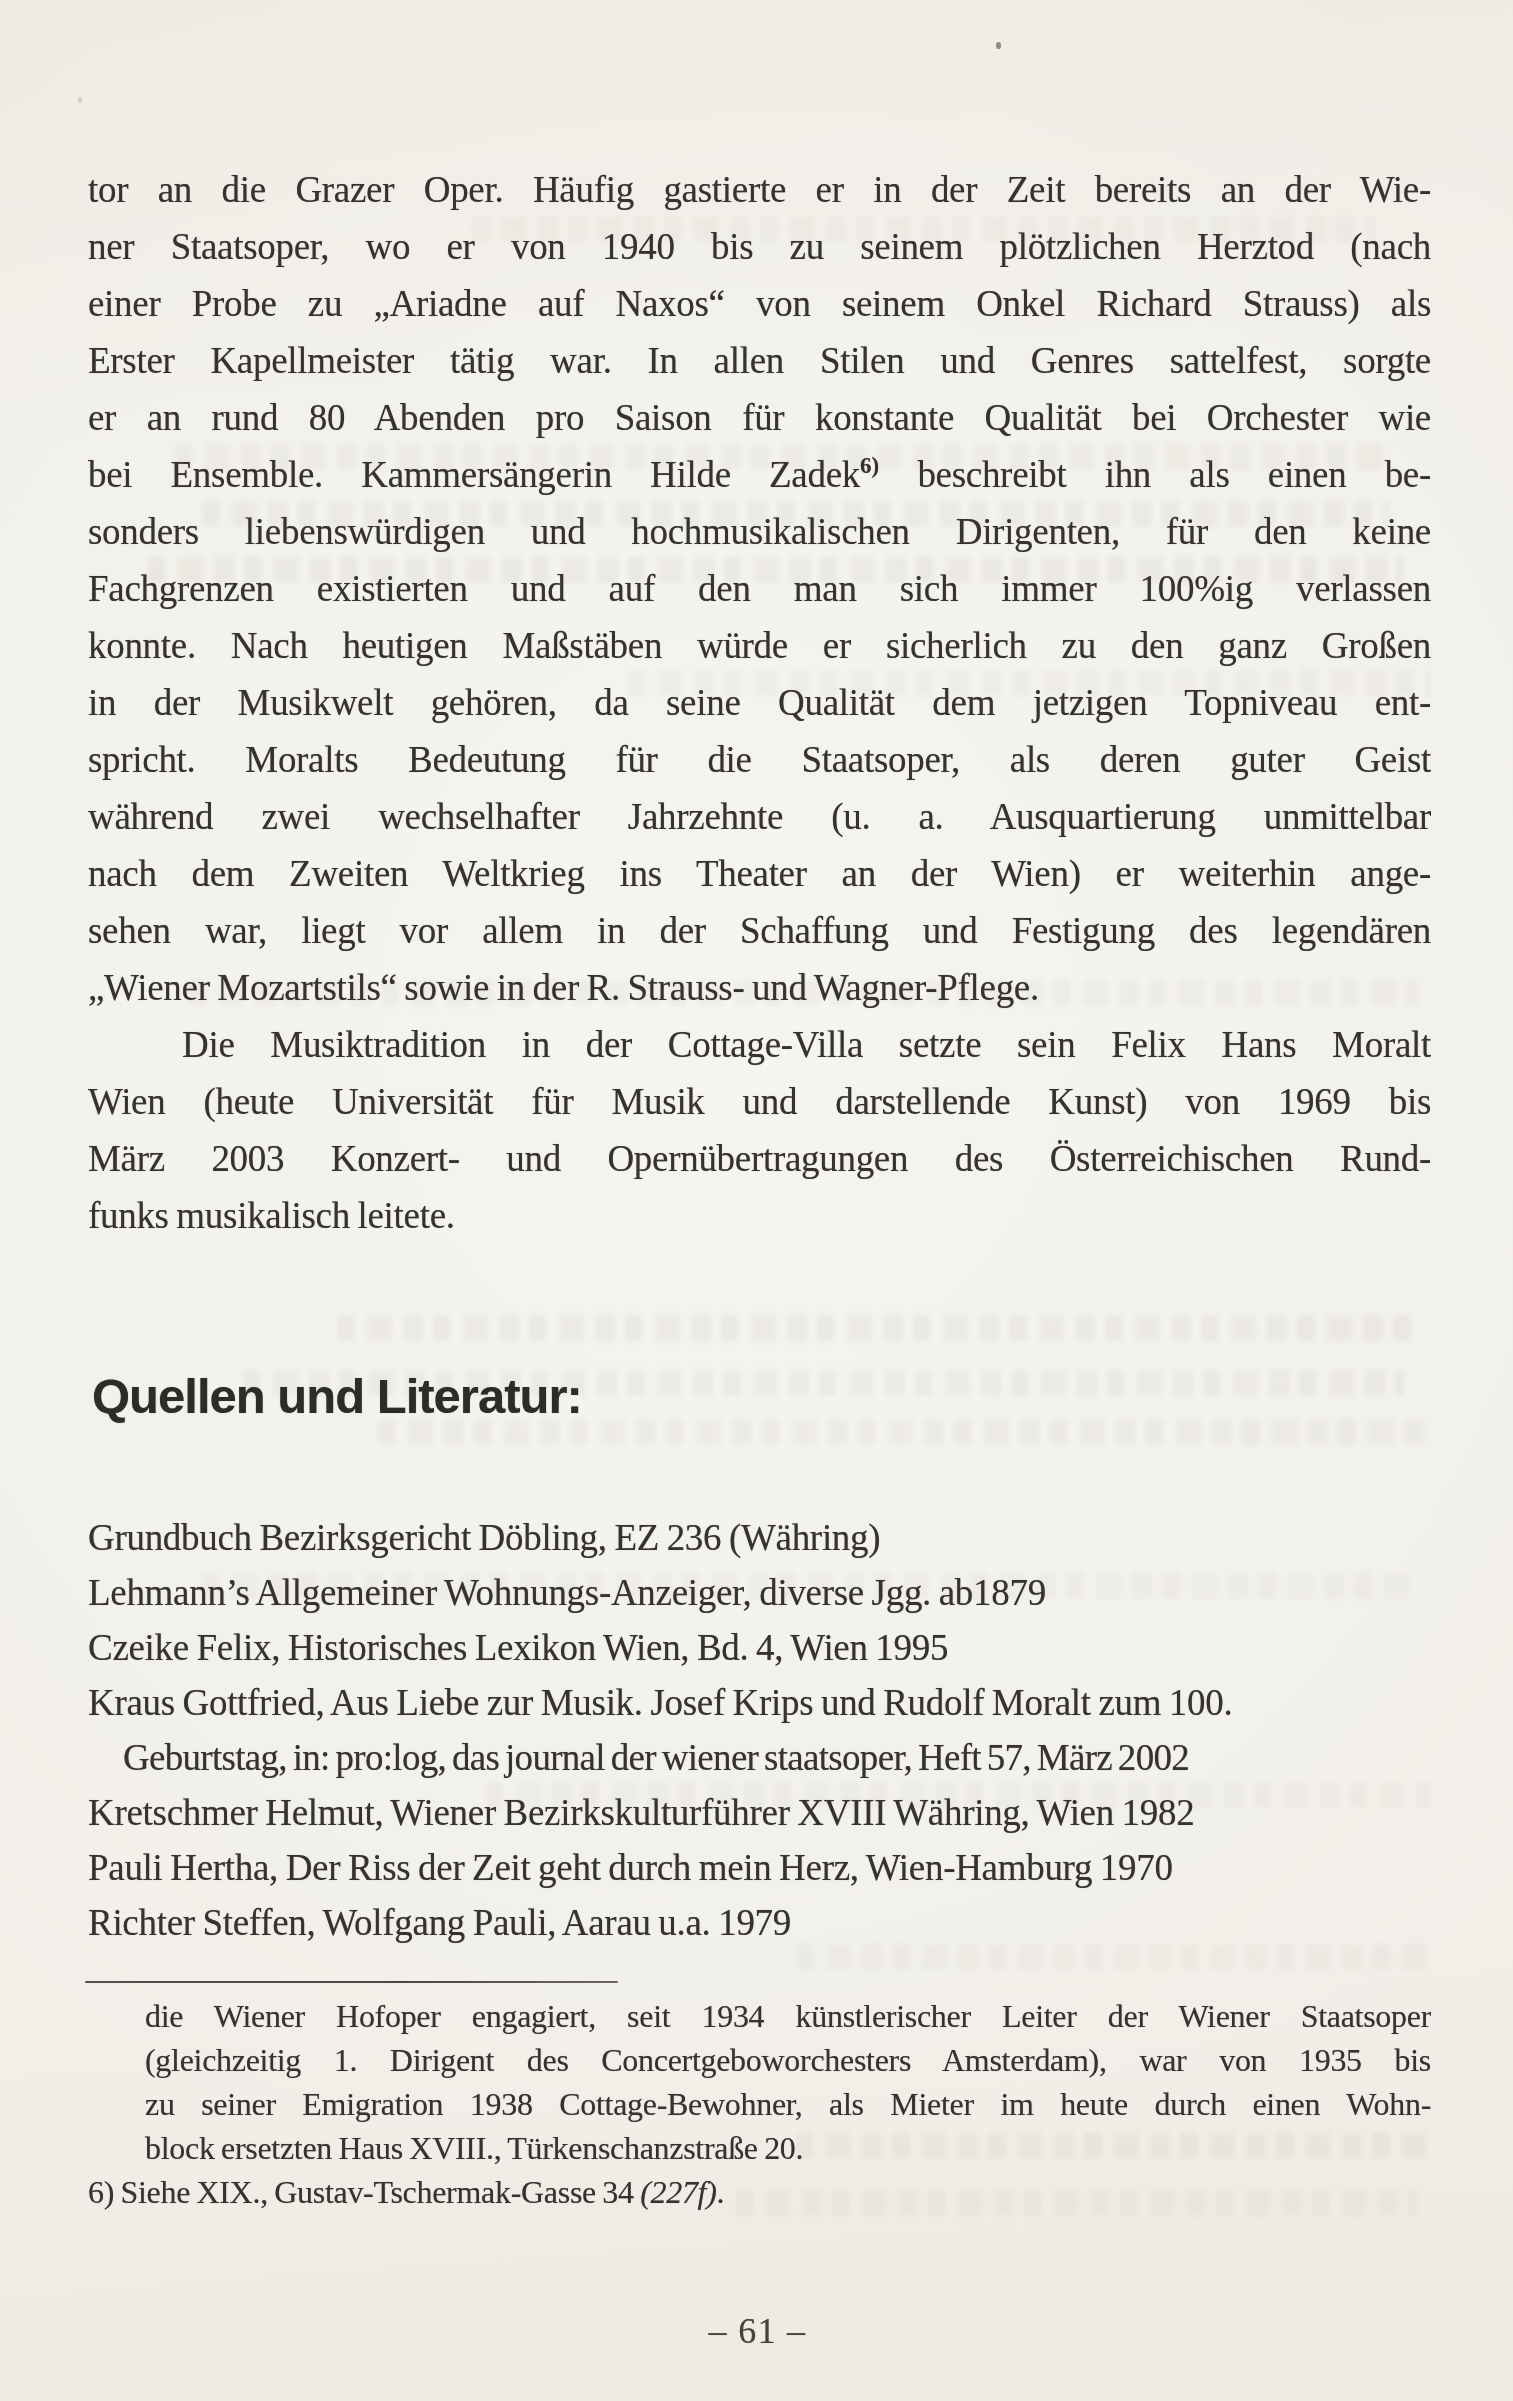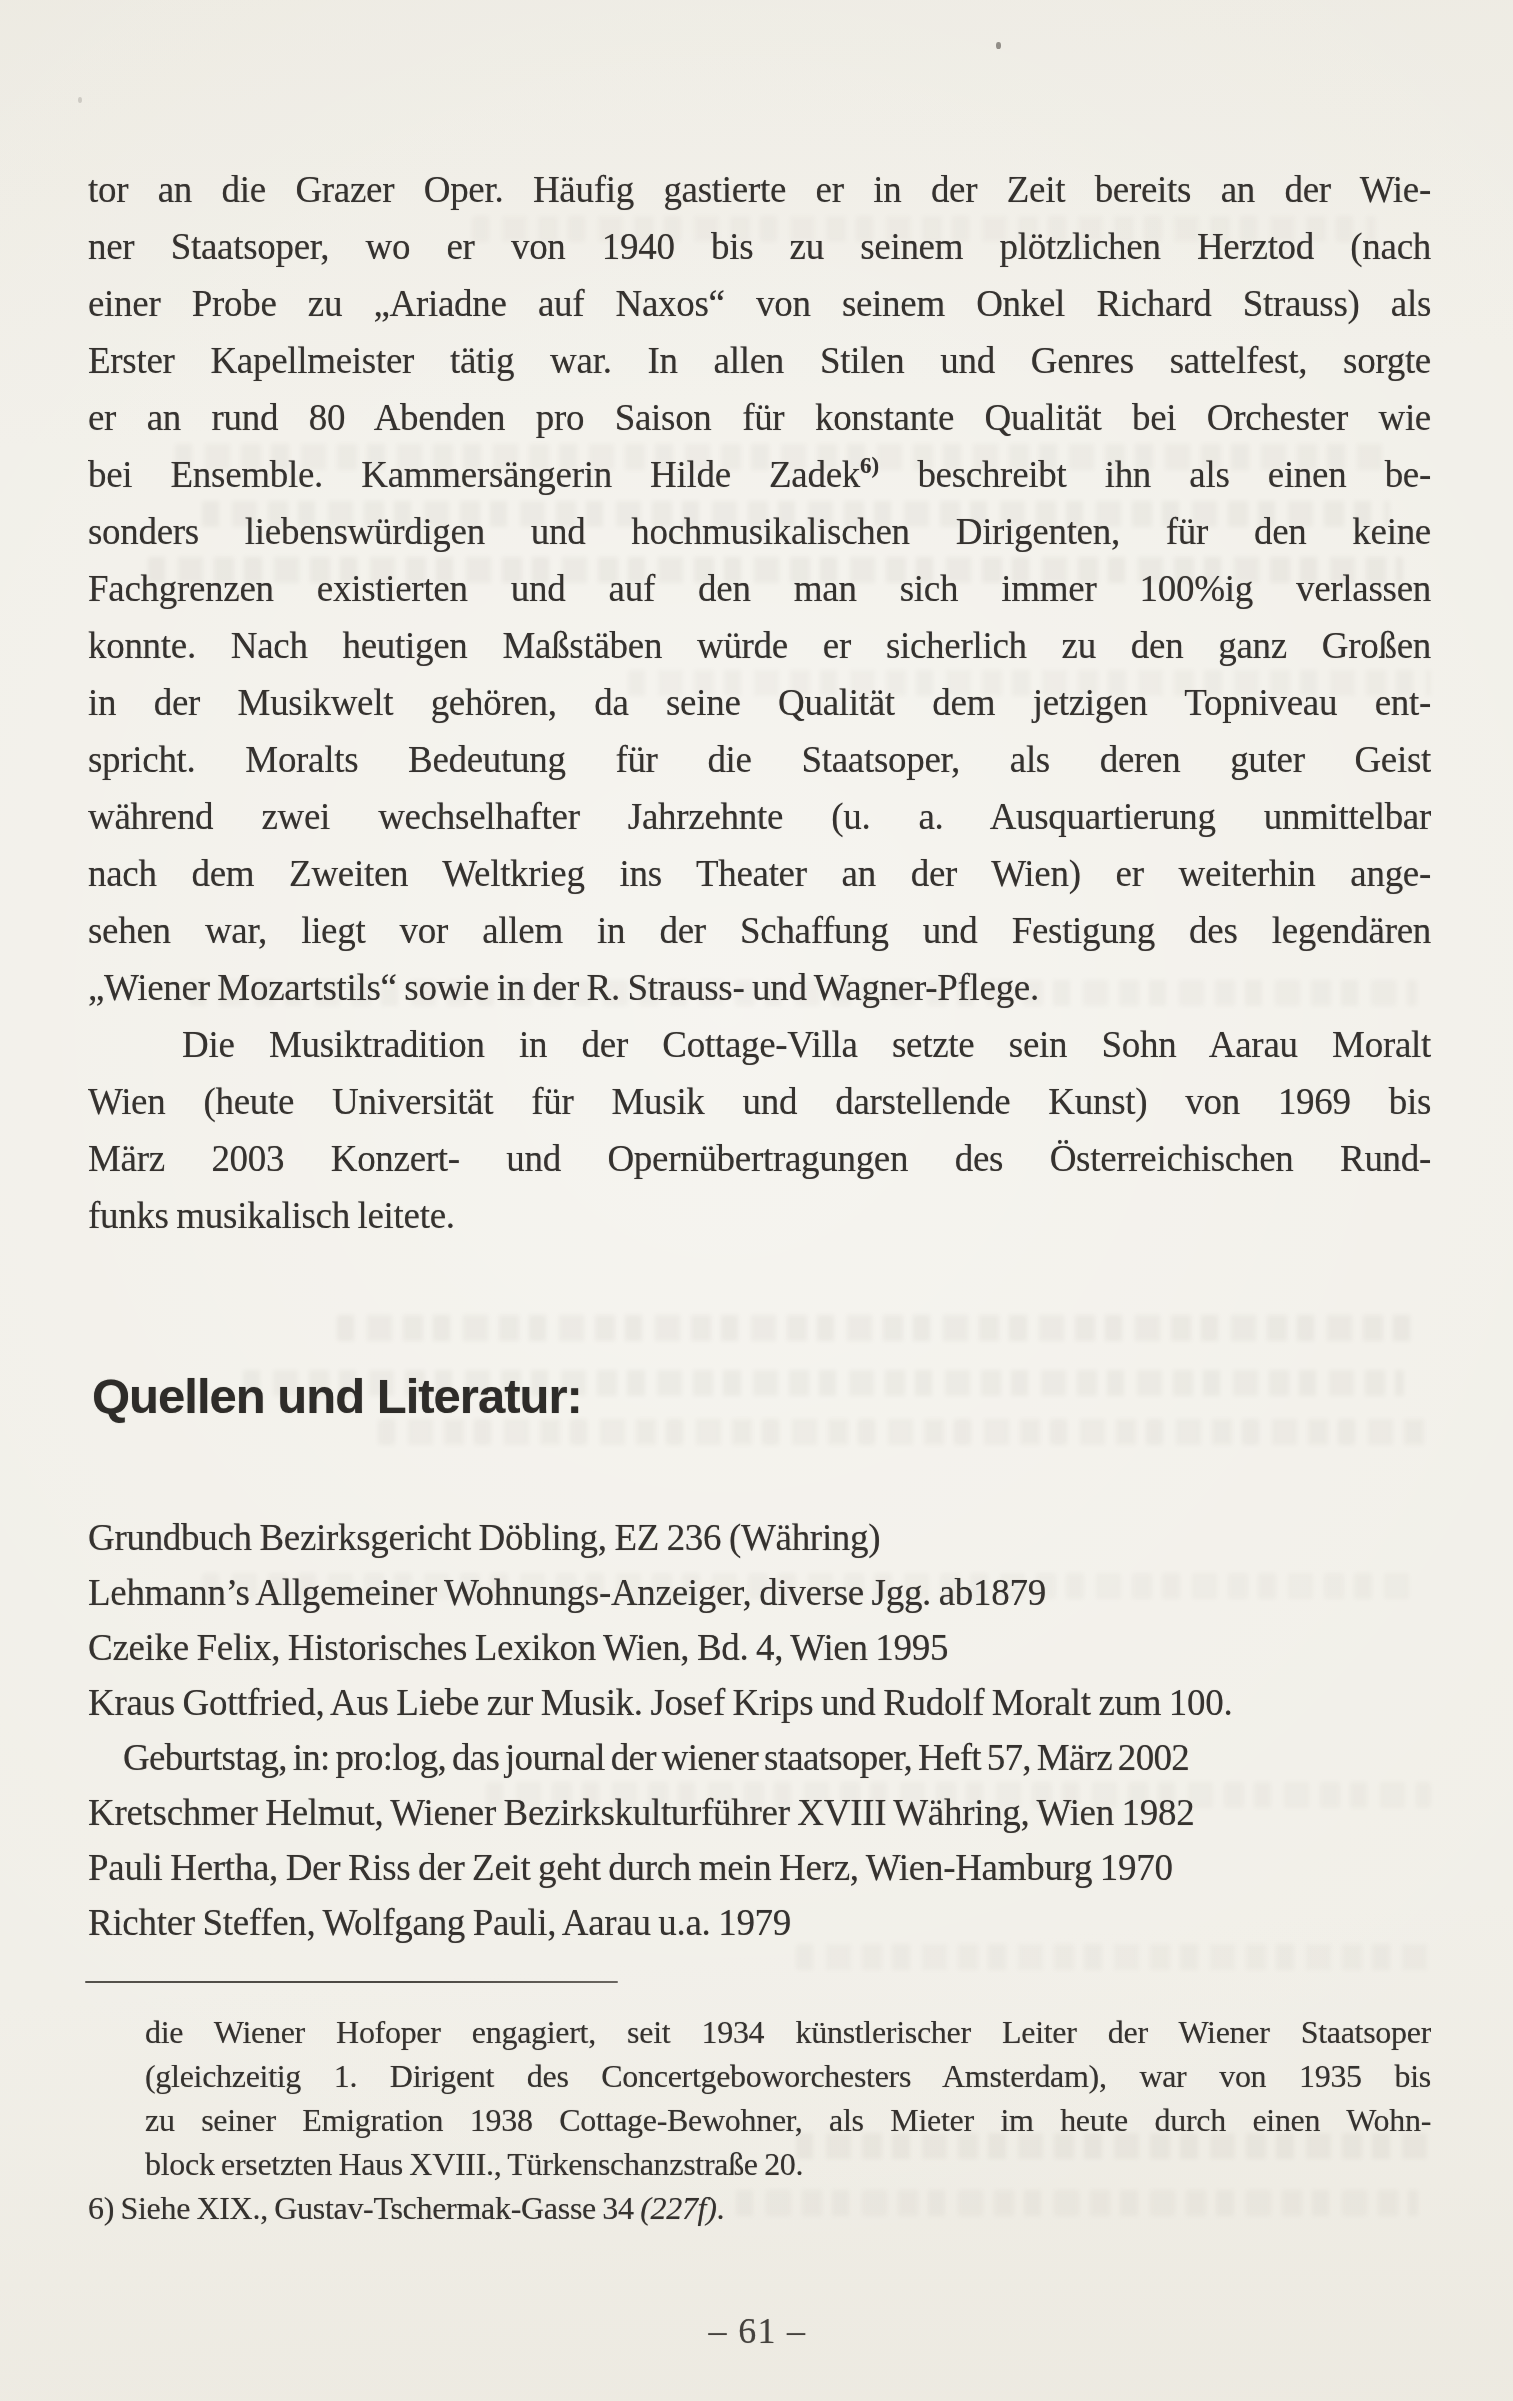--- a/index.html
+++ b/index.html
@@ -119,21 +119,21 @@
       <div class="line just" data-name="body-line"><span data-name="body-line-text">bei Ensemble. Kammersängerin Hilde Zadek</span><sup data-name="footnote-ref-superscript">6)</sup><span data-name="body-line-text"> beschreibt ihn als einen be-</span></div>
       <div class="line just" data-name="body-line">sonders liebenswürdigen und hochmusikalischen Dirigenten, für den keine</div>
       <div class="line just" data-name="body-line">Fachgrenzen existierten und auf den man sich immer 100%ig verlassen</div>
       <div class="line just" data-name="body-line">konnte. Nach heutigen Maßstäben würde er sicherlich zu den ganz Großen</div>
       <div class="line just" data-name="body-line">in der Musikwelt gehören, da seine Qualität dem jetzigen Topniveau ent-</div>
       <div class="line just" data-name="body-line">spricht. Moralts Bedeutung für die Staatsoper, als deren guter Geist</div>
       <div class="line just" data-name="body-line">während zwei wechselhafter Jahrzehnte (u. a. Ausquartierung unmittelbar</div>
       <div class="line just" data-name="body-line">nach dem Zweiten Weltkrieg ins Theater an der Wien) er weiterhin ange-</div>
       <div class="line just" data-name="body-line">sehen war, liegt vor allem in der Schaffung und Festigung des legendären</div>
       <div class="line left" data-name="body-line">„Wiener Mozartstils“ sowie in der R. Strauss- und Wagner-Pflege.</div>
-      <div class="line just ind" data-name="body-line" style="padding-left: 94px;">Die Musiktradition in der Cottage-Villa setzte sein Sohn Aarau Moralt</div>
+      <div class="line just ind" data-name="body-line" style="padding-left: 94px;">Die Musiktradition in der Cottage-Villa setzte sein Felix Hans Moralt</div>
       <div class="line just" data-name="body-line">Wien (heute Universität für Musik und darstellende Kunst) von 1969 bis</div>
       <div class="line just" data-name="body-line">März 2003 Konzert- und Opernübertragungen des Österreichischen Rund-</div>
       <div class="line left" data-name="body-line">funks musikalisch leitete.</div>
     </div>
 
   <div id="section-heading" data-name="section-heading">Quellen und Literatur:</div>
 
   <div id="biblio" class="ink" data-name="bibliography-list">
       <div class="line left" data-name="bibliography-line">Grundbuch Bezirksgericht Döbling, EZ 236 (Währing)</div>
       <div class="line left" data-name="bibliography-line">Lehmann’s Allgemeiner Wohnungs-Anzeiger, diverse Jgg. ab1879</div>
@@ -141,21 +141,21 @@
       <div class="line left" data-name="bibliography-line">Kraus Gottfried, Aus Liebe zur Musik. Josef Krips und Rudolf Moralt zum 100.</div>
       <div class="line left ind" data-name="bibliography-line" style="padding-left: 35px;">Geburtstag, in: pro:log, das journal der wiener staatsoper, Heft 57, März 2002</div>
       <div class="line left" data-name="bibliography-line">Kretschmer Helmut, Wiener Bezirkskulturführer XVIII Währing, Wien 1982</div>
       <div class="line left" data-name="bibliography-line">Pauli Hertha, Der Riss der Zeit geht durch mein Herz, Wien-Hamburg 1970</div>
       <div class="line left" data-name="bibliography-line">Richter Steffen, Wolfgang Pauli, Aarau u.a. 1979</div>
     </div>
 
   <div id="footnote-separator" data-name="footnote-separator-rule"></div>
 
   <div id="footnote" class="ink" data-name="footnote-block">
-      <div class="line just ind" data-name="footnote-line" style="padding-left: 57px; margin-top: 16px;">die Wiener Hofoper engagiert, seit 1934 künstlerischer Leiter der Wiener Staatsoper</div>
+      <div class="line just ind" data-name="footnote-line" style="padding-left: 57px;">die Wiener Hofoper engagiert, seit 1934 künstlerischer Leiter der Wiener Staatsoper</div>
       <div class="line just ind" data-name="footnote-line" style="padding-left: 57px;">(gleichzeitig 1. Dirigent des Concertgeboworchesters Amsterdam), war von 1935 bis</div>
       <div class="line just ind" data-name="footnote-line" style="padding-left: 57px;">zu seiner Emigration 1938 Cottage-Bewohner, als Mieter im heute durch einen Wohn-</div>
       <div class="line left ind" data-name="footnote-line" style="padding-left: 57px;">block ersetzten Haus XVIII., Türkenschanzstraße 20.</div>
       <div class="line left entry" data-name="footnote-entry-line"><span data-name="footnote-entry-line-text">6) Siehe XIX., Gustav-Tschermak-Gasse 34 </span><i data-name="italic-page-ref">(227f)</i><span data-name="footnote-entry-line-text">.</span></div>
     </div>
 
   <div id="page-number" data-name="page-number">– 61 –</div>
 </div>
 
 

